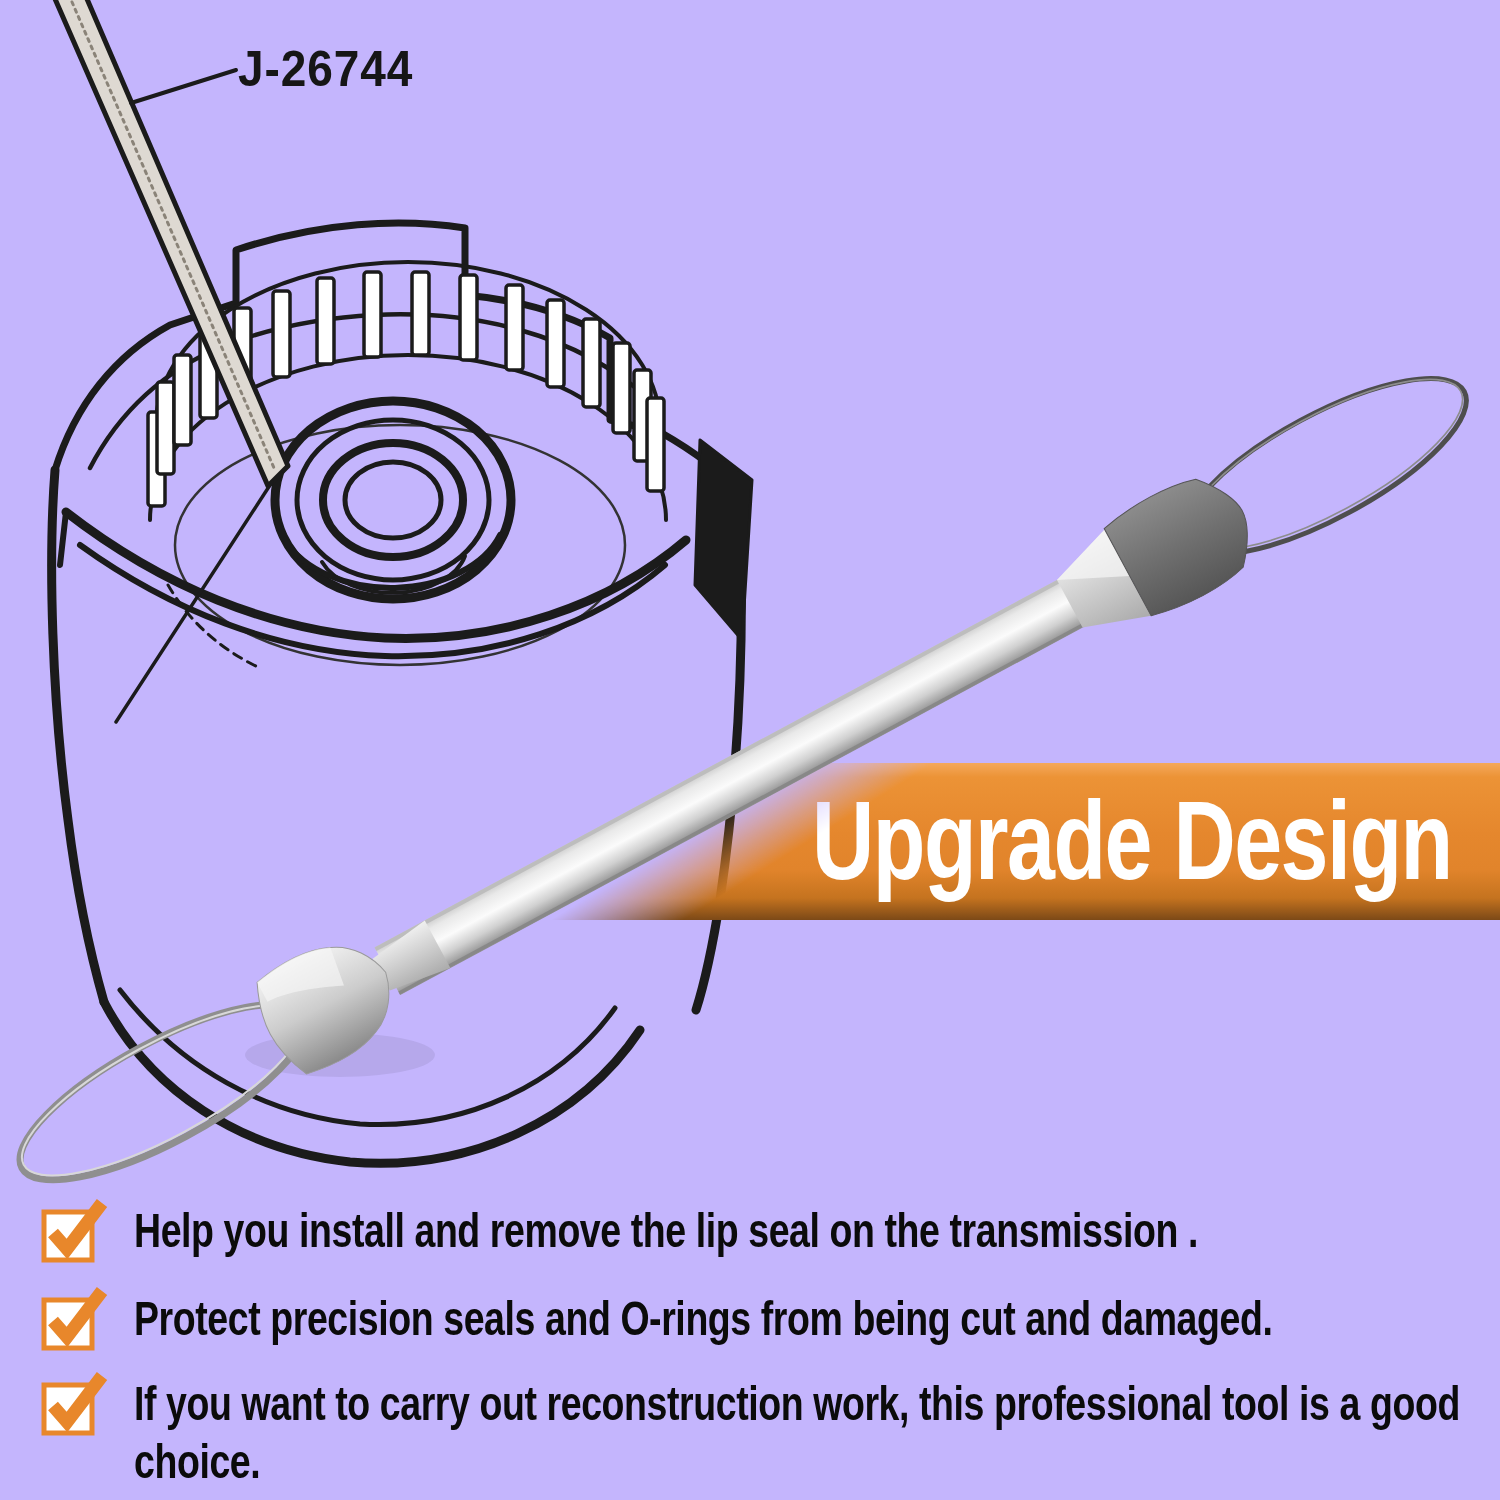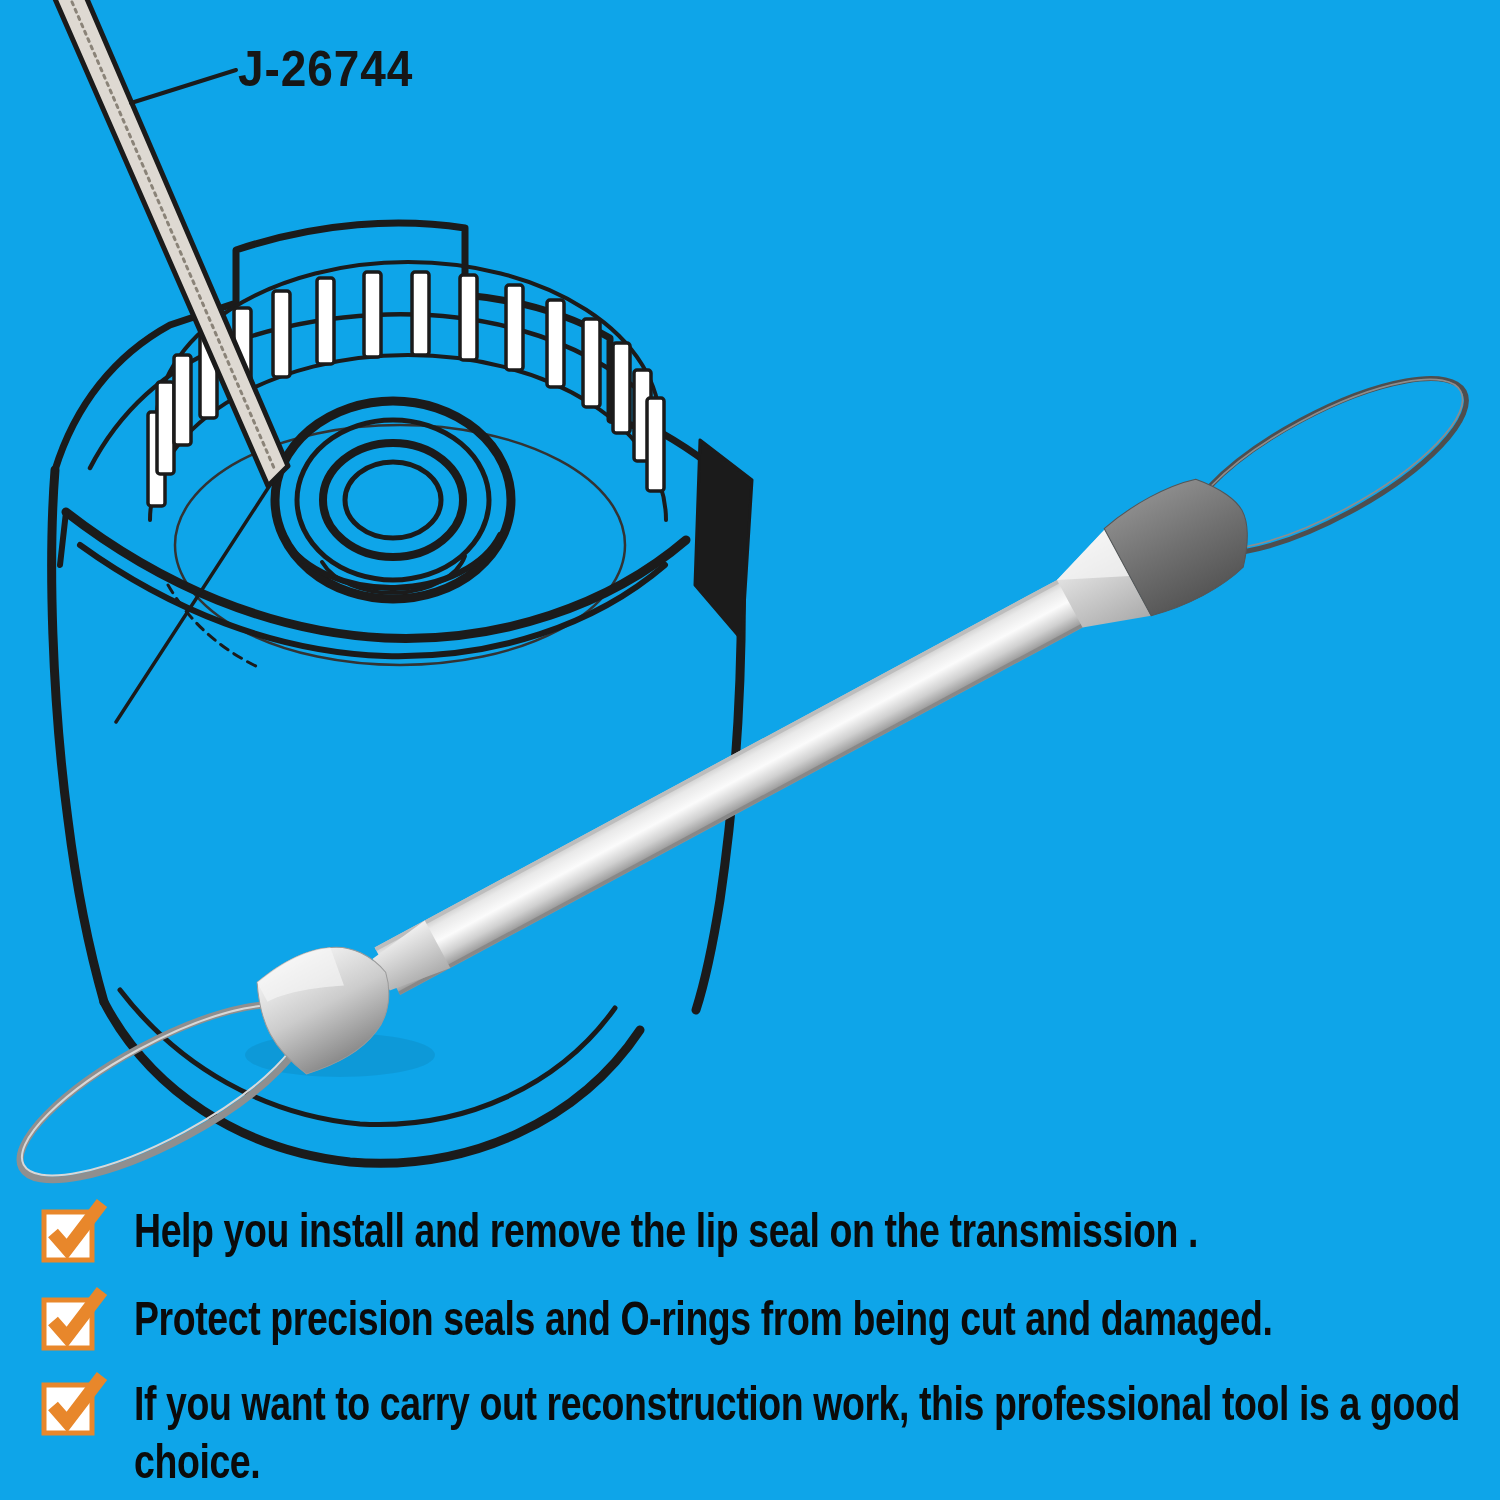--- a/index.html
+++ b/index.html
@@ -1,17 +1,17 @@
 <!DOCTYPE html>
 <html><head>
 <meta charset="utf-8">
 <style>
   html,body{margin:0;padding:0;background:#ffffff;}
   .stage{
-    position:relative;width:1500px;height:1500px;background:#0ea5e9;
+    position:relative;width:1500px;height:1500px;background:#c4b5fd;
     overflow:hidden;font-family:"Liberation Sans",sans-serif;
   }
   svg{display:block;}
   
   .diagram{position:absolute;left:0;top:0;}
   .diagram-label{
     position:absolute;left:238px;top:40px;
     font-size:50px;font-weight:bold;color:#161616;letter-spacing:1px;
     transform:scaleX(.92);transform-origin:left top;white-space:nowrap;
   }
@@ -107,20 +107,23 @@
         <path d="M 72 2 L 274 468" stroke="#8a8378" stroke-width="3" stroke-dasharray="3 5"></path>
         <path d="M 272 482 L 116 722" stroke-width="3.5"></path>
       </g>
 
       <path d="M 131 103 L 236 70" stroke-width="4"></path>
     </g>
   </svg>
 
   <div class="diagram-label">J-26744</div>
 
+  <div class="banner">
+    <div class="banner-title">Upgrade Design</div>
+  </div>
 
   <svg class="tool-photo" width="1500" height="1500" viewBox="0 0 1500 1500">
     <defs>
       <linearGradient id="shaftGrad" x1="0" y1="0" x2="0" y2="1">
         <stop offset="0" stop-color="#c7c7c7"></stop>
         <stop offset=".18" stop-color="#e9e9e9"></stop>
         <stop offset=".45" stop-color="#fbfbfb"></stop>
         <stop offset=".72" stop-color="#d0d0d0"></stop>
         <stop offset=".92" stop-color="#a0a0a0"></stop>
         <stop offset="1" stop-color="#8f8f8f"></stop>

